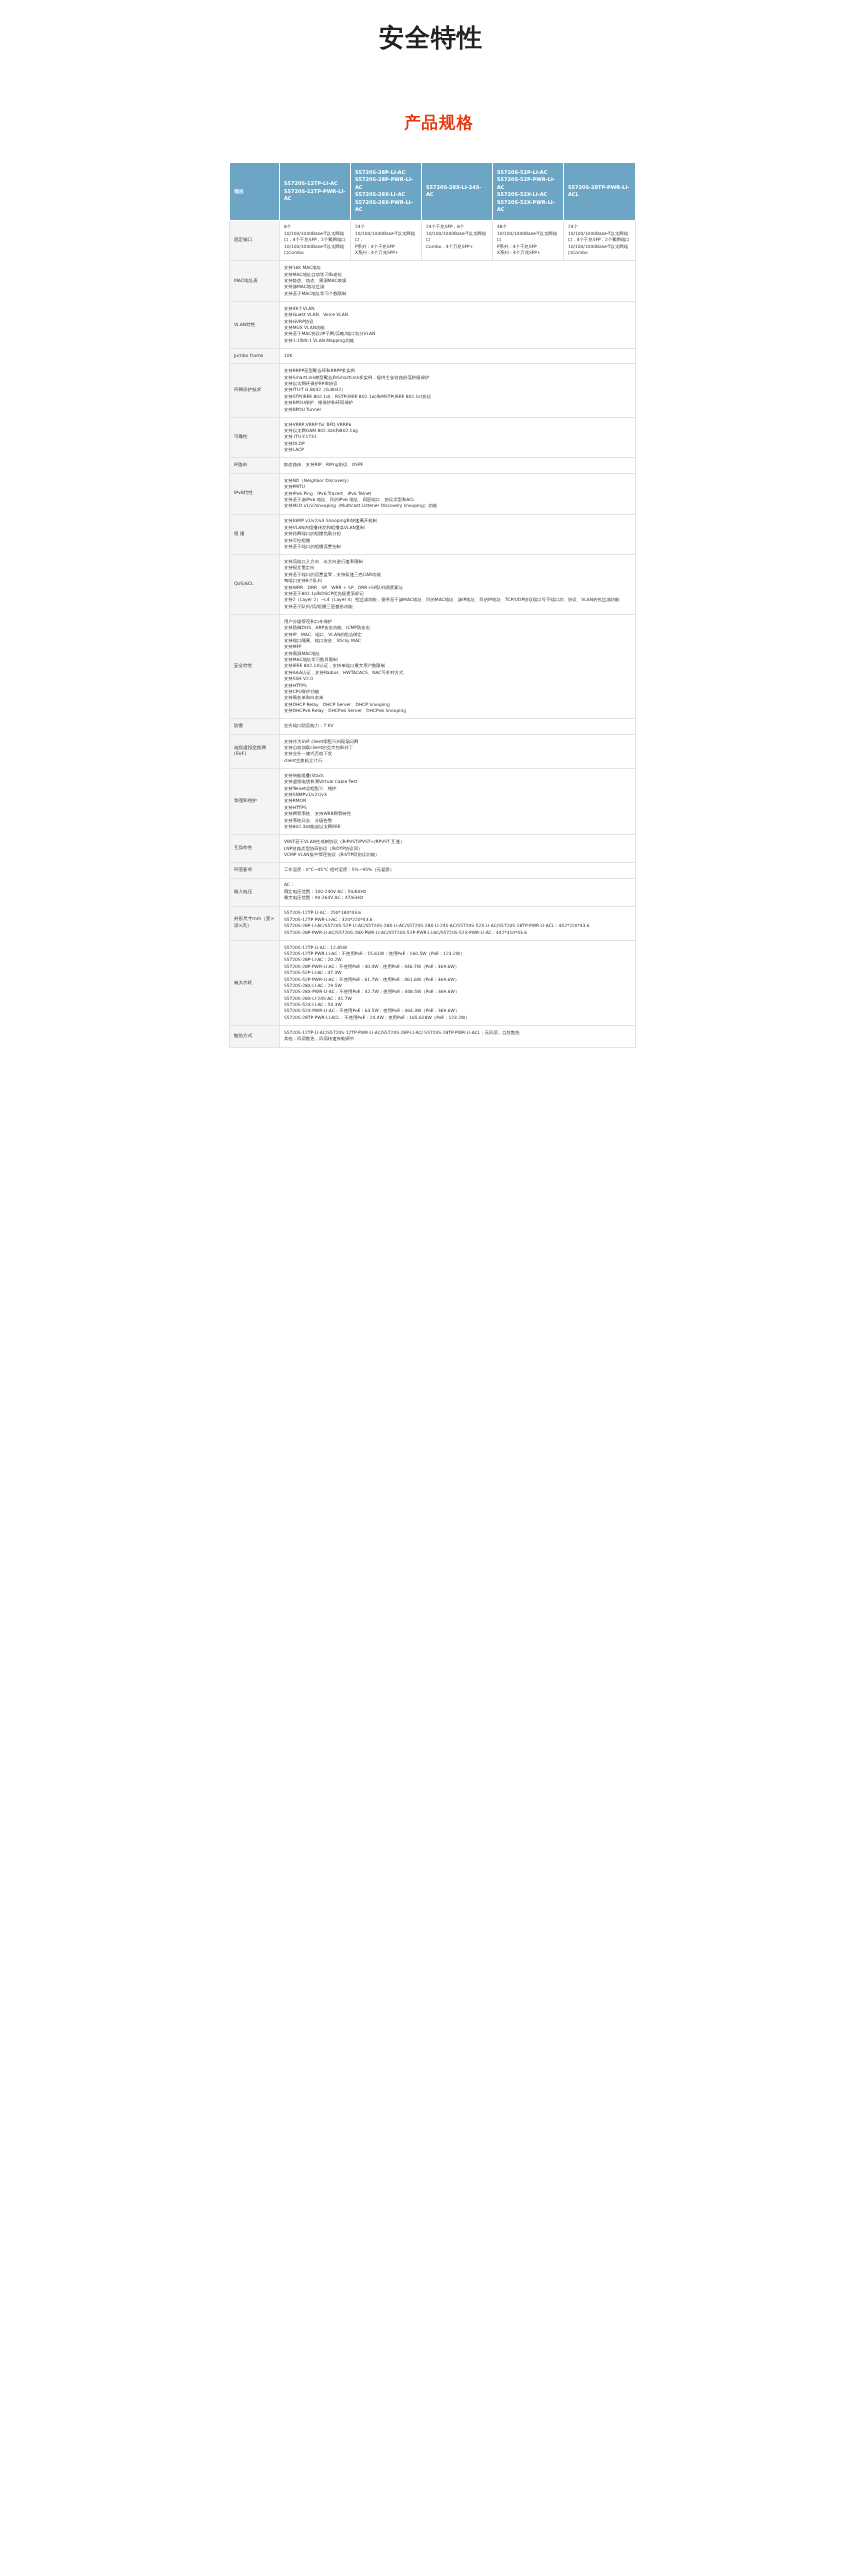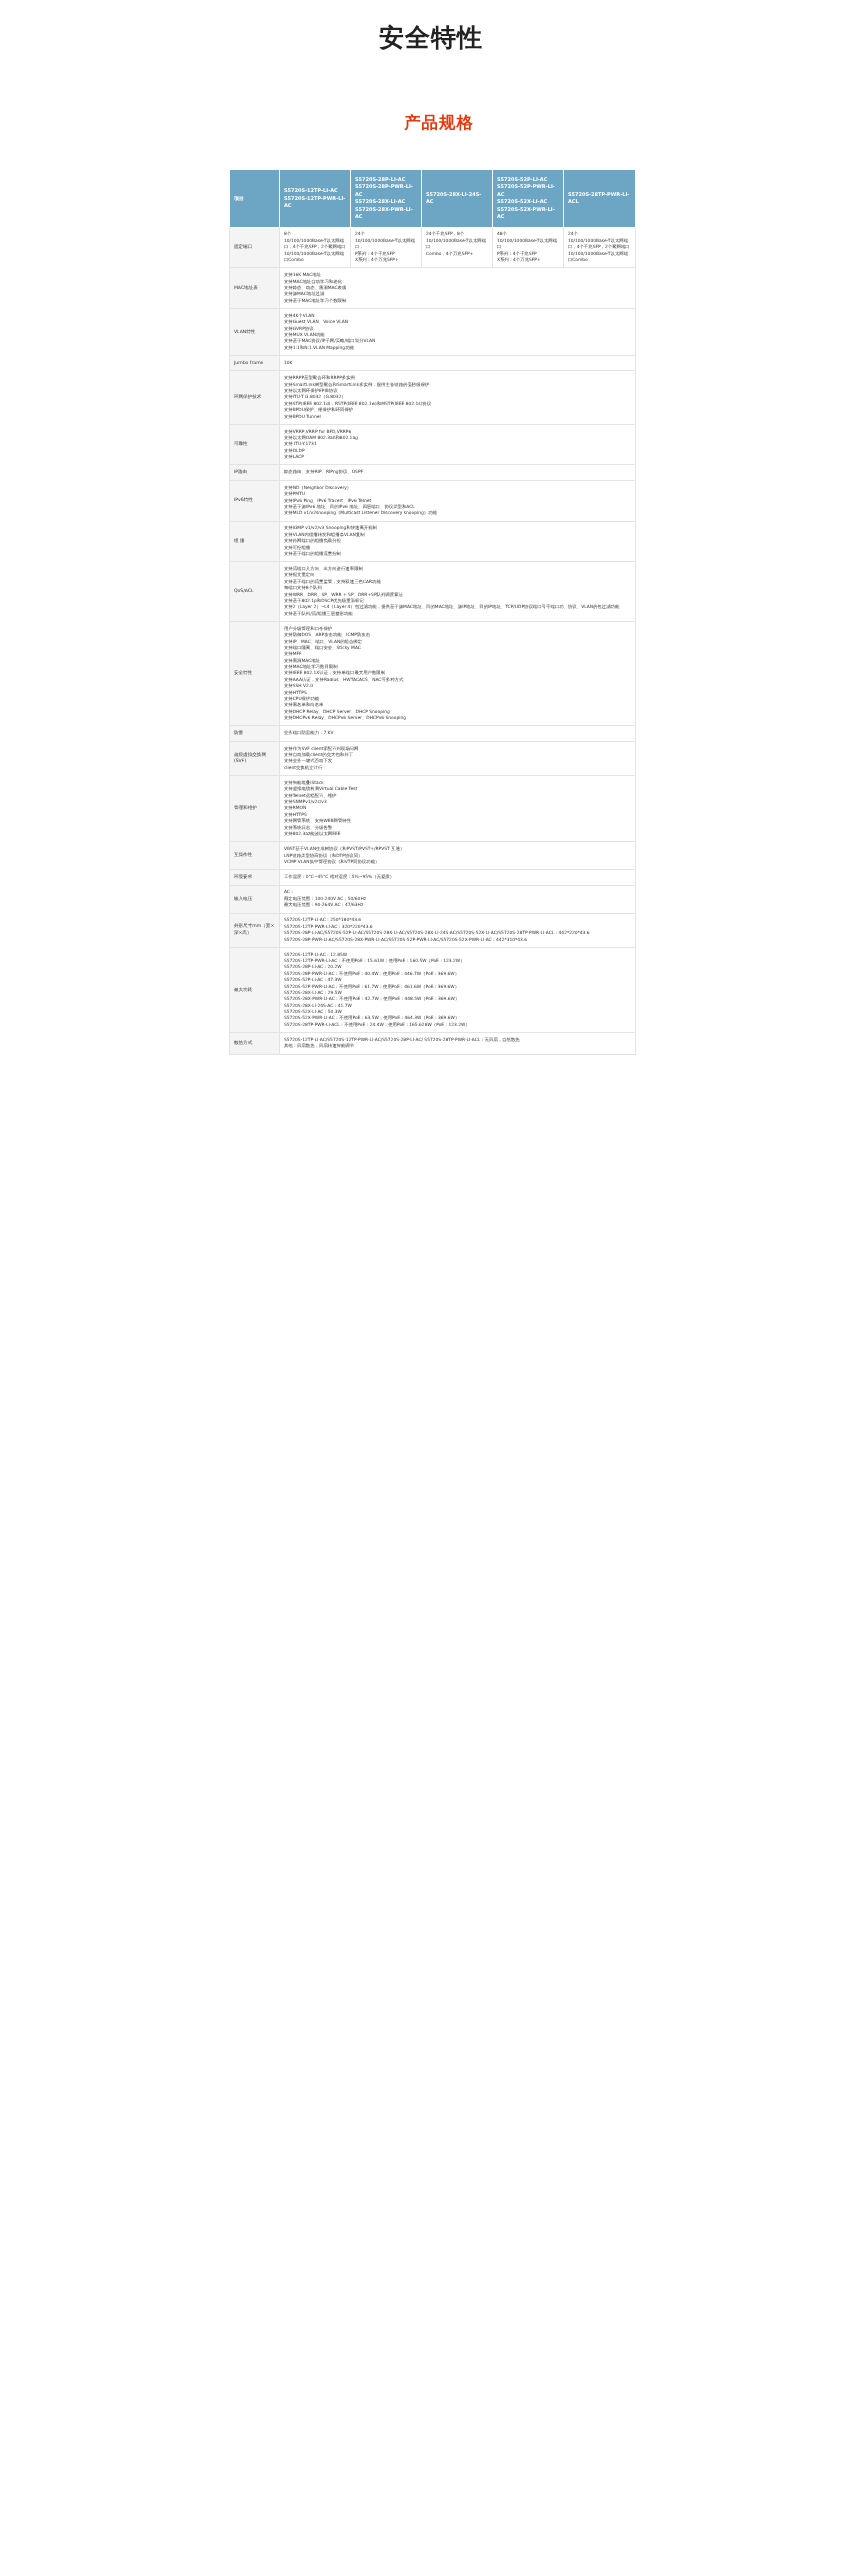--- a/index.html
+++ b/index.html
@@ -23,21 +23,21 @@
     color: #222222;
     padding-top: 21px;
     letter-spacing: 1px;
   }
   .section-title {
     text-align: center;
     font-size: 16.4px;
     font-weight: bold;
     color: #e8380d;
     padding-top: 58px;
-    padding-bottom: 35px;
+    padding-bottom: 28px;
     letter-spacing: 1px;
     margin-left: 16px;
   }
   .table-wrap {
     width: 404px;
     margin: 0 auto;
   }
   table.spec {
     width: 100%;
     border-collapse: collapse;

